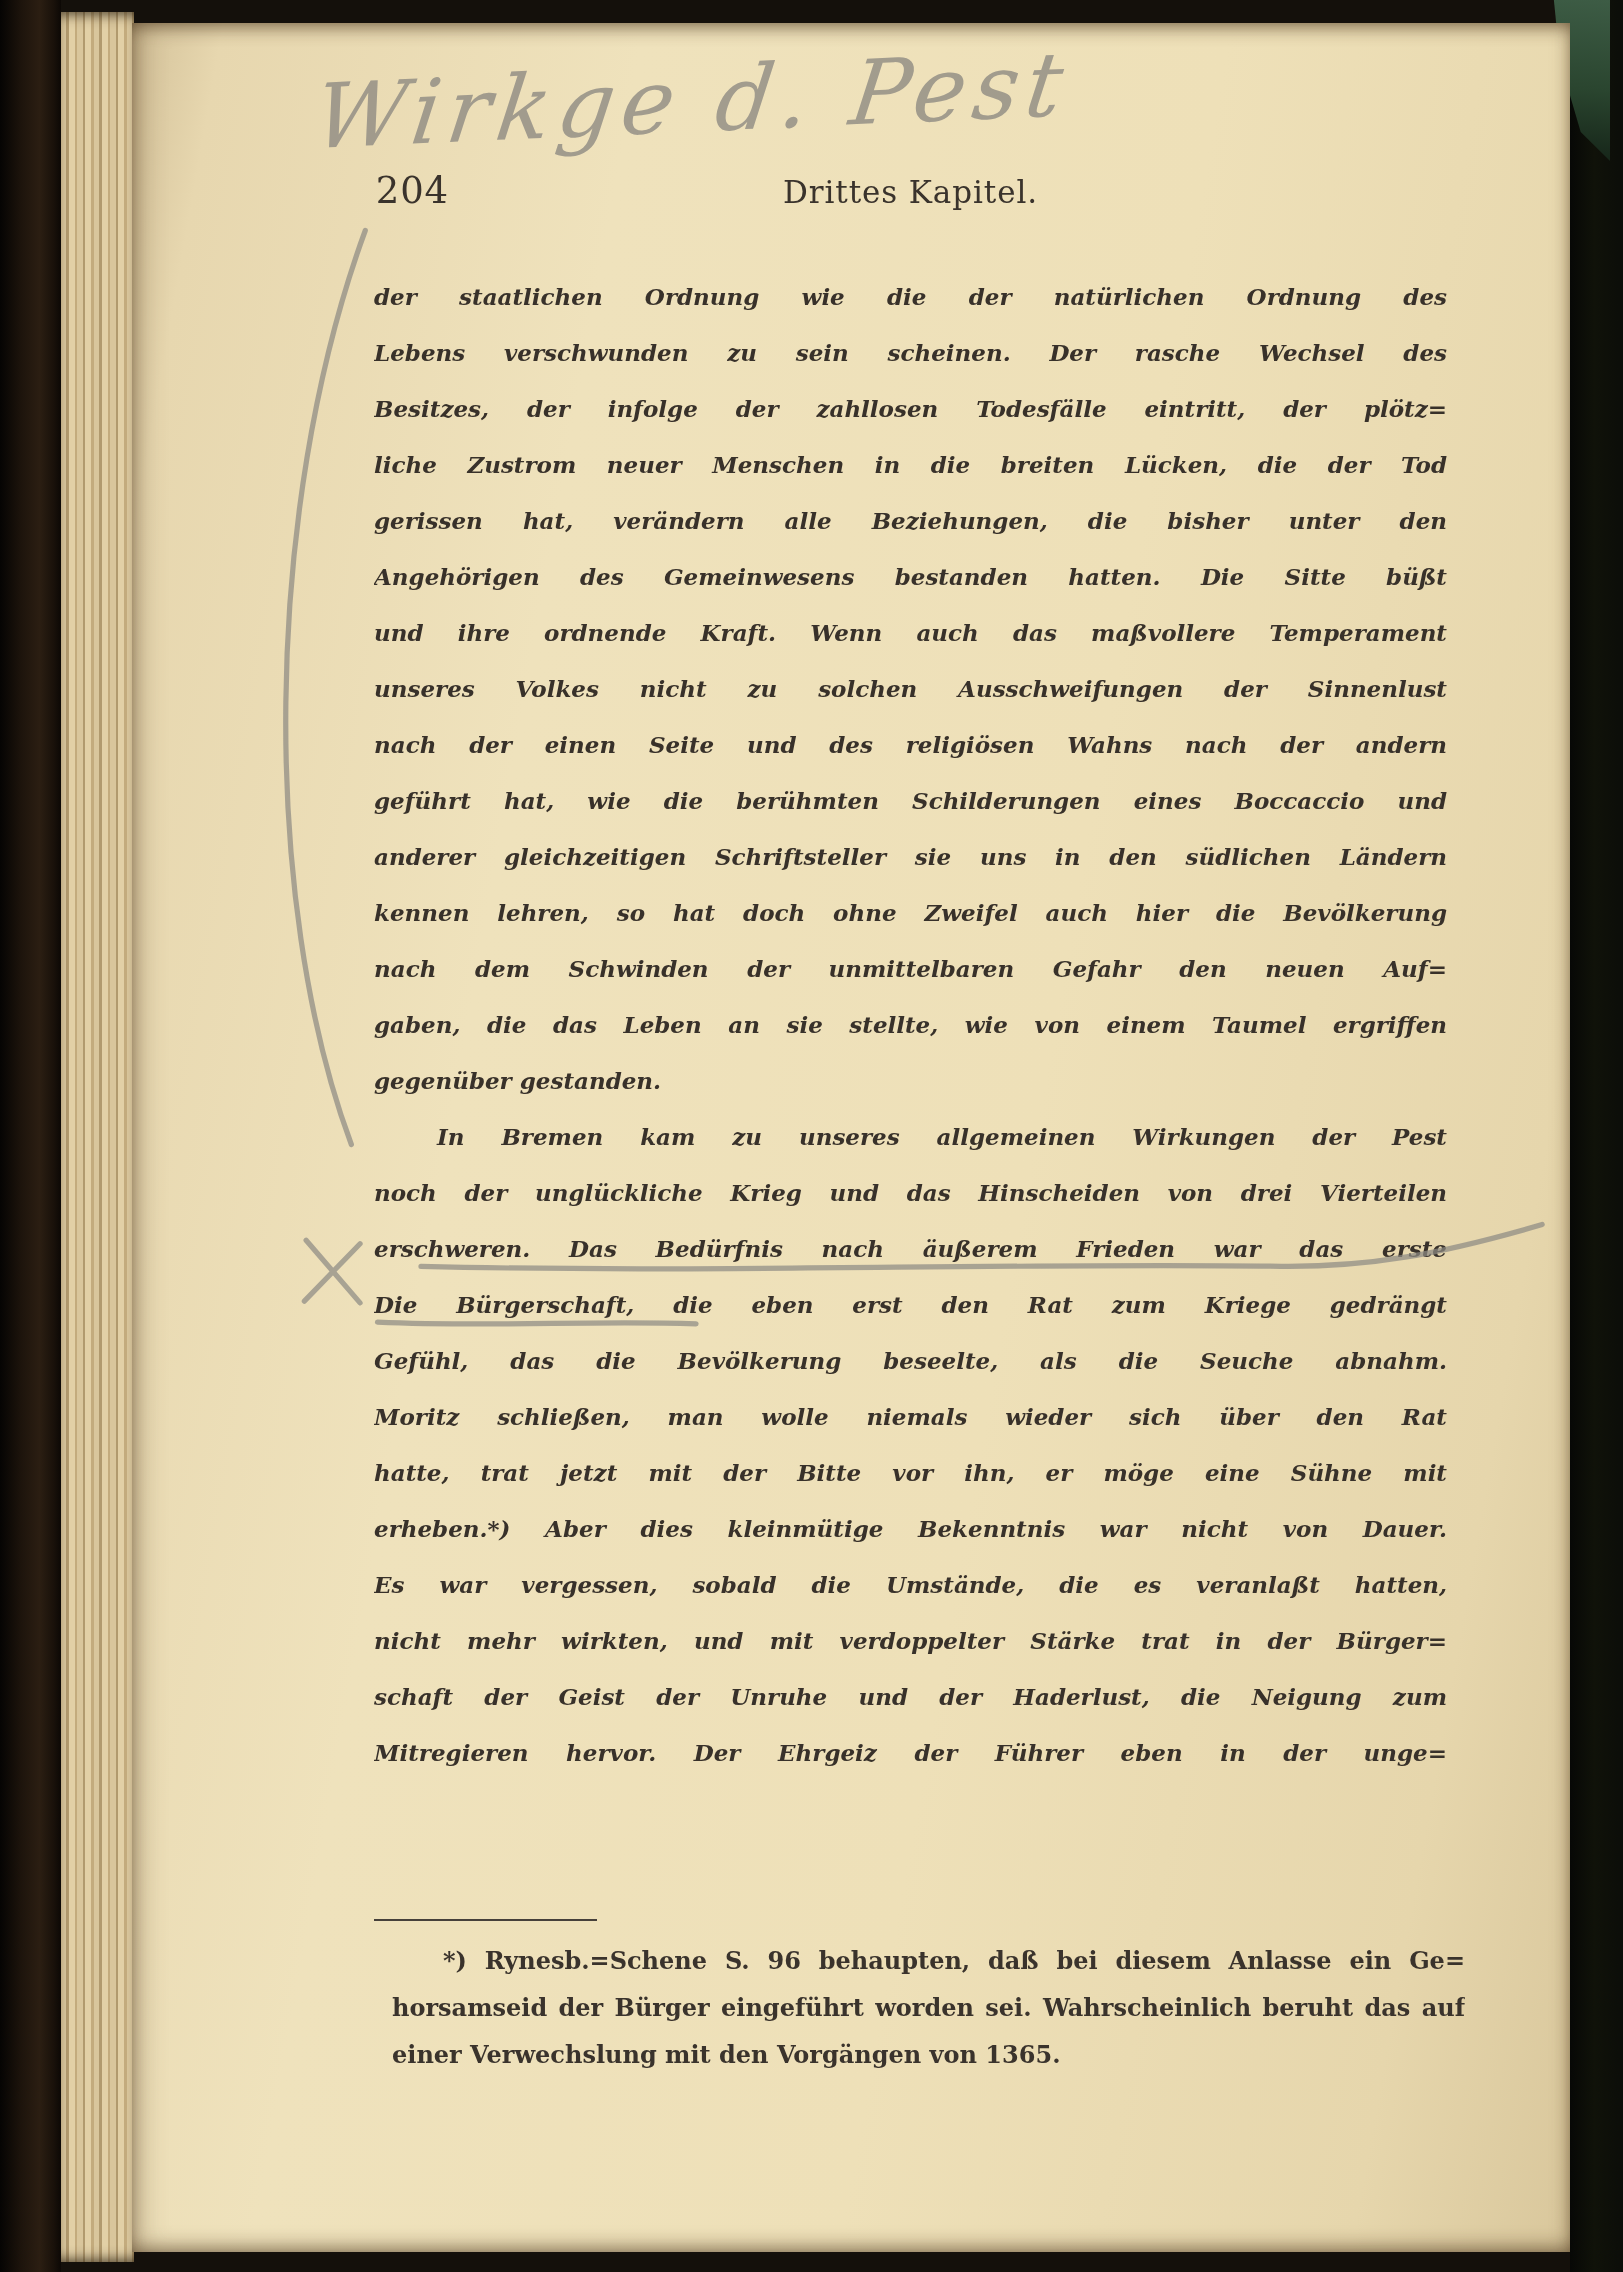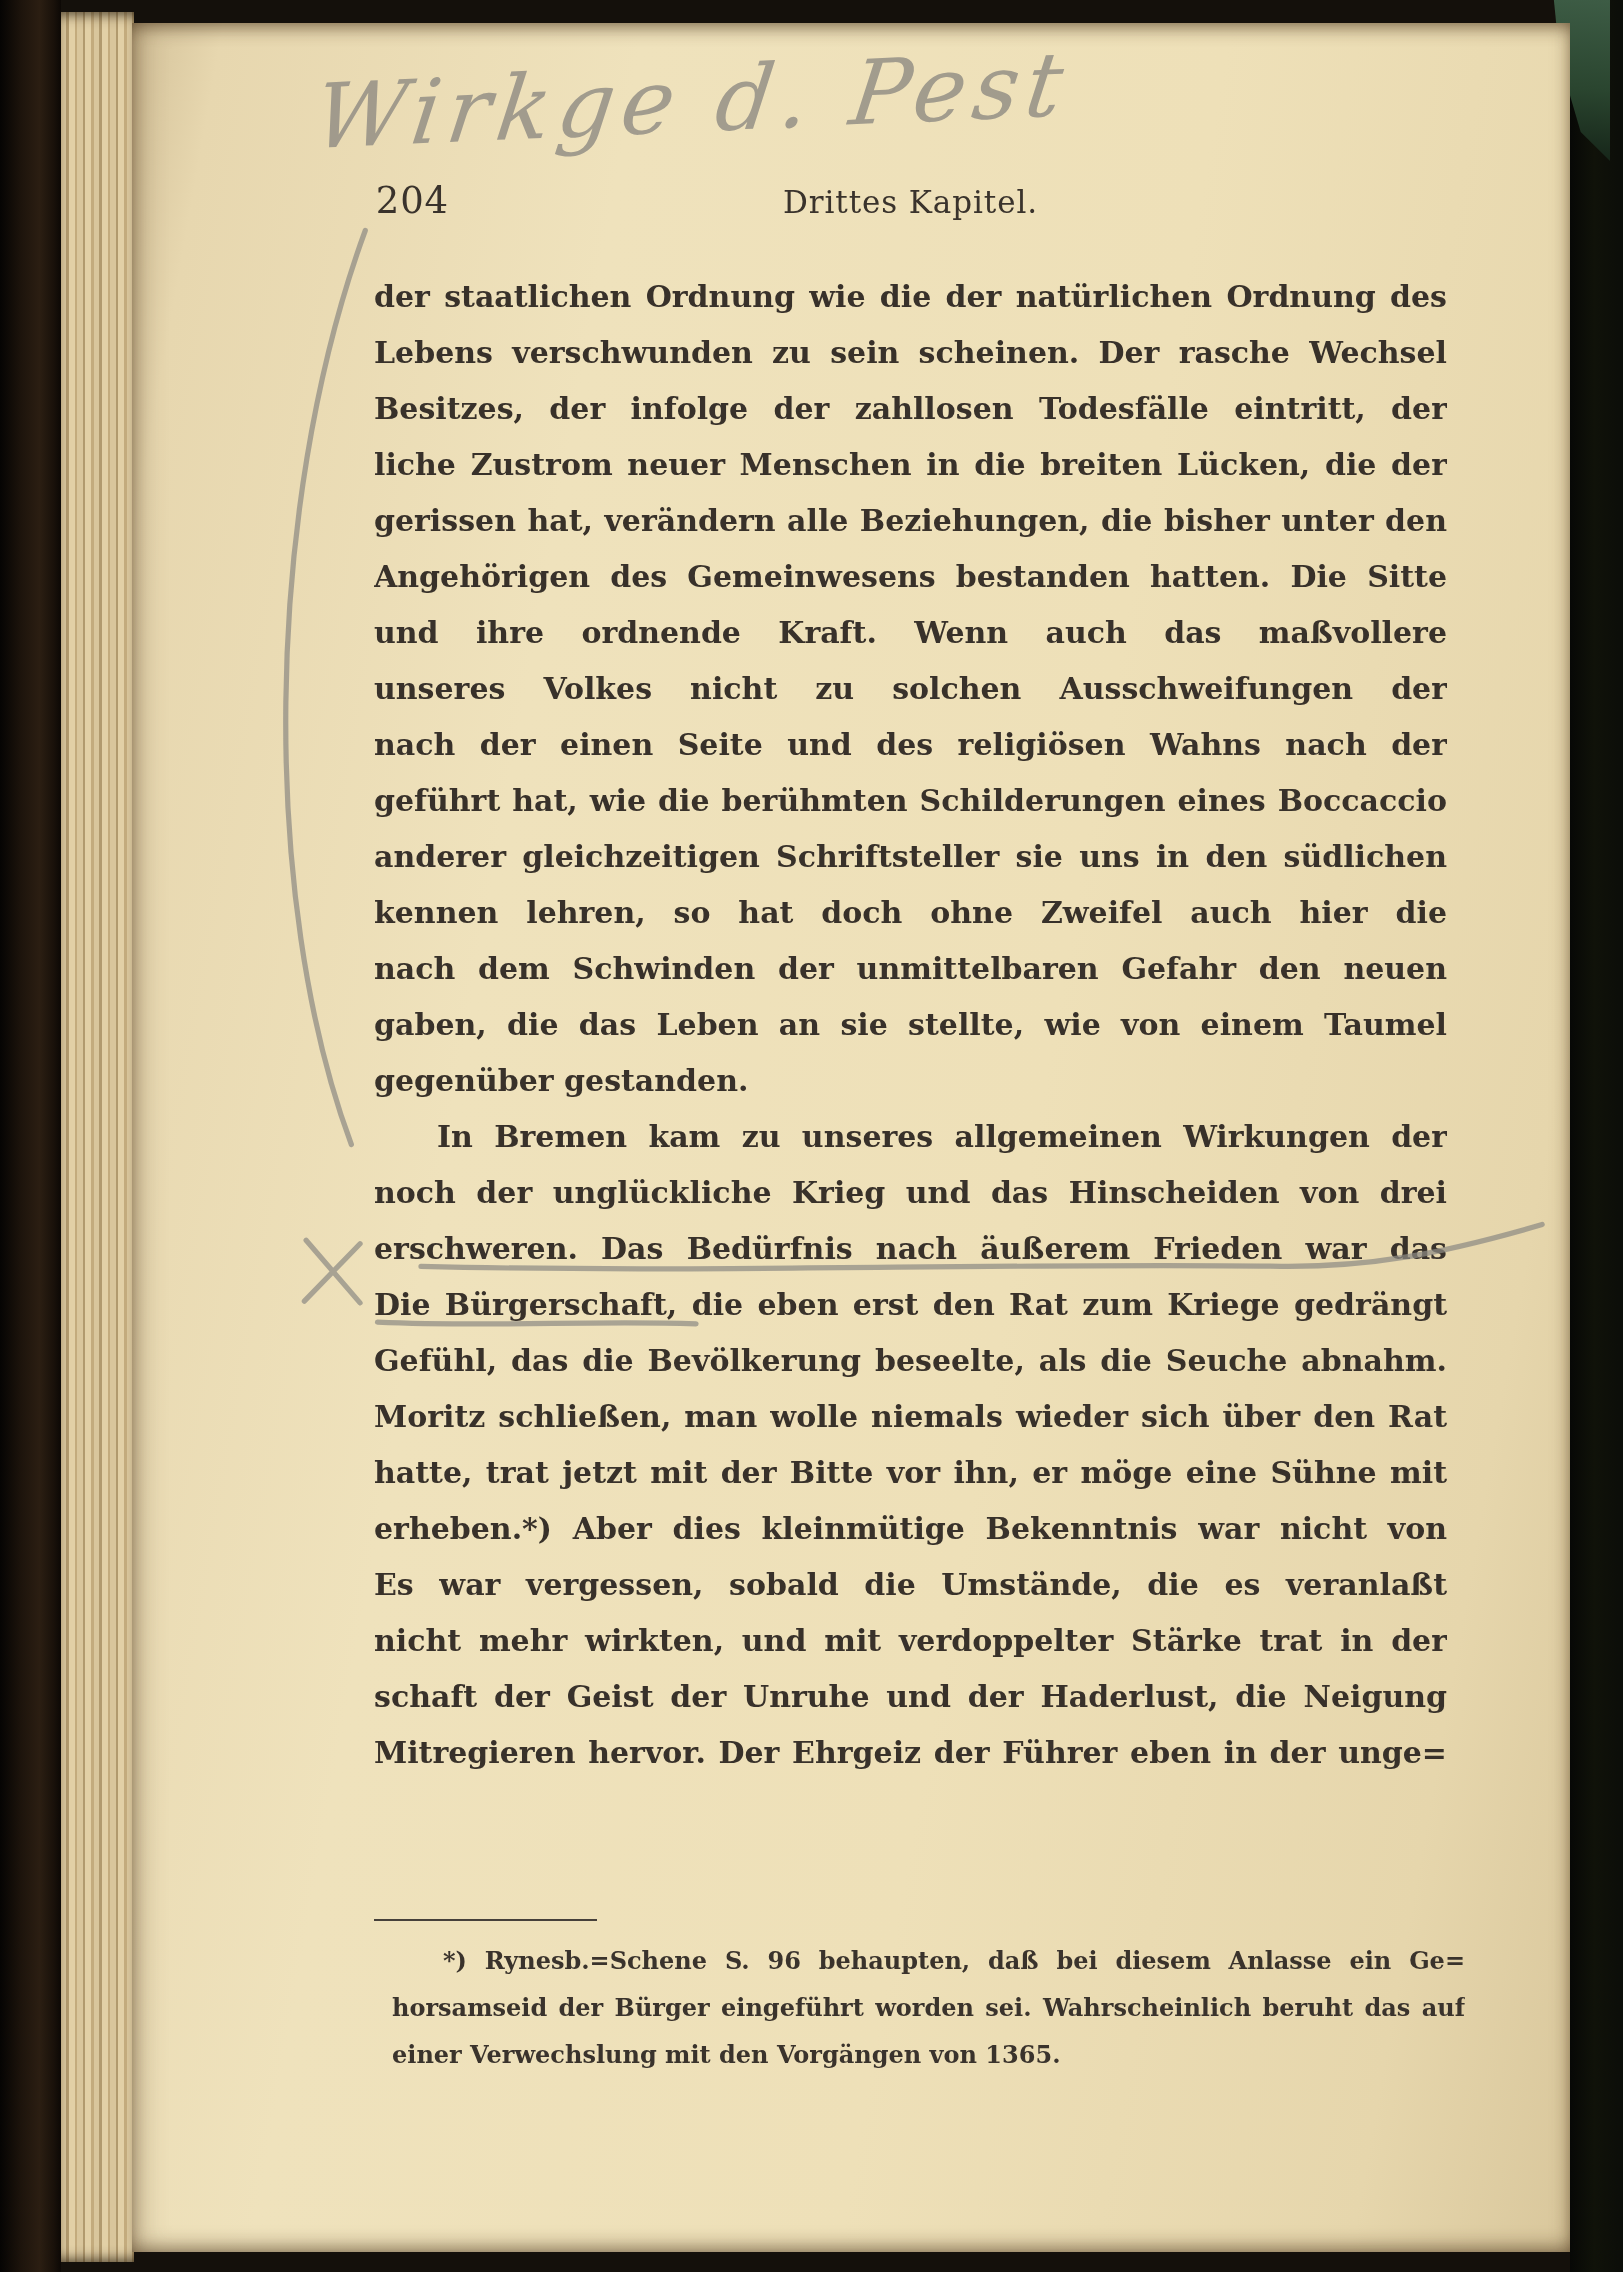--- a/index.html
+++ b/index.html
@@ -28,25 +28,25 @@
   }
   .page {
     position:absolute; left:132px; top:22.6px; width:1438px; height:2229px;
     background:linear-gradient(100deg,#d3c199 0%,#e7d7af 5%,#efe2bc 28%,#eee0b8 60%,#e6d6ac 88%,#d9c79c 100%);
     box-shadow:
       inset 0 10.4px 17.4px -7px rgba(70,50,25,.55),
       inset 0 -12.2px 19px -8.7px rgba(70,50,25,.5),
       inset 14px 0 30px -10.4px rgba(90,65,35,.45),
       inset -8.7px 0 21px -10.4px rgba(90,65,35,.4);
   }
-  .page-head { position:absolute; left:242px; top:156px; width:1073px; height:52px; color:#3a332c; }
+  .page-head { position:absolute; left:242px; top:146px; width:1073px; height:52px; color:#3a332c; }
   .page-number { position:absolute; left:1.7px; top:0; font-size:37px; letter-spacing:0.9px; }
   .chapter-header { position:absolute; left:0; right:0; top:5.2px; text-align:center; font-size:31px; font-weight:normal; letter-spacing:0.9px; }
 
-  .body-text { position:absolute; left:242px; top:246px; width:1073px; color:#38312a; font-size:30px; font-weight:bold; }
+  .body-text { position:absolute; left:242px; top:246px; width:1073px; color:#38312a; font-size:23px; font-weight:bold;font-style:italic; }
   .line { height:56px; line-height:56px; text-align:justify; text-align-last:justify; overflow:hidden; }
   .line.last { text-align-last:left; }
   .line.indent { text-indent:63px; }
 
   .footnote-rule { position:absolute; left:242px; top:1896px; width:223px; border-top:2.6px solid #46403a; }
   .footnote { position:absolute; left:260px; top:1914px; width:1073px; color:#3a332c; font-size:24px; font-weight:bold; }
   .fn-line { height:47px; line-height:47px; text-align:justify; text-align-last:justify; overflow:hidden; }
   .fn-line.last { text-align-last:left; }
   .fn-line.indent { text-indent:51px; }
 

